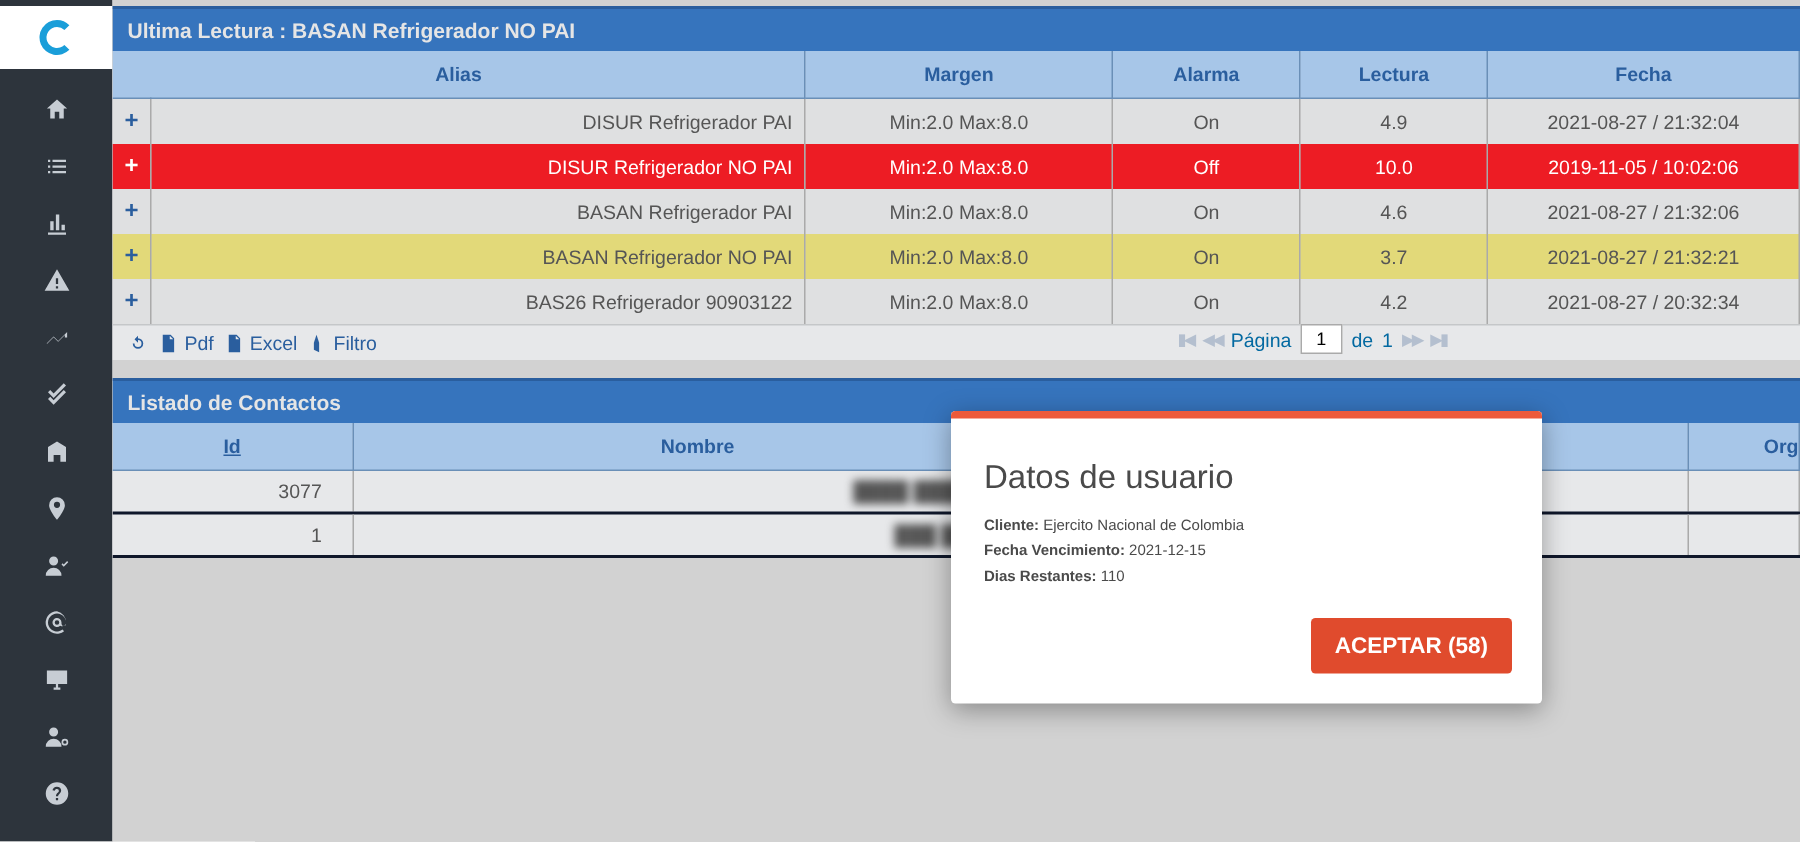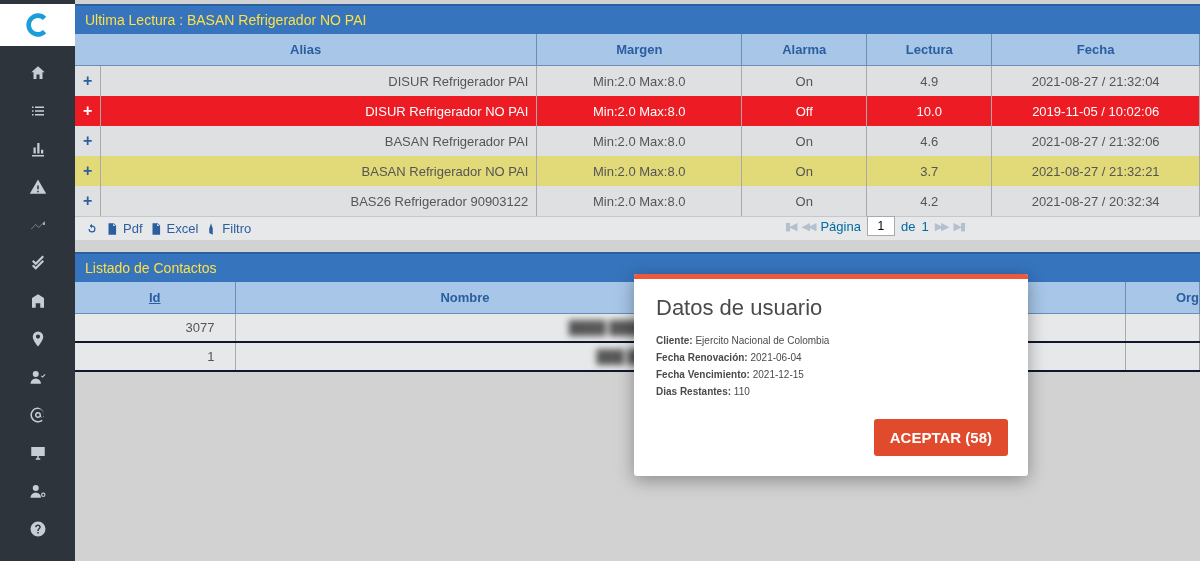--- a/index.html
+++ b/index.html
@@ -52,22 +52,22 @@
   overflow: hidden;
   display: flex;
   flex-direction: column;
 }
 .panel {
   margin: 4px 0 8px 0;
 }
 .panel-header {
   background: #3674bd;
   border-top: 2px solid #2a5e9e;
-  color: #fde047;
-  font-weight: 400;
+  color: #e5e5e5;
+  font-weight: 700;
   padding: 6px 10px;
   font-size: 14px;
 }
 .table {
   width: 100%;
   border-collapse: collapse;
   font-size: 13px;
 }
 .table th {
   background: #a7c6e8;
@@ -141,21 +141,21 @@
   left: 634px;
   top: 274px;
   width: 394px;
   background: #fff;
   box-shadow: 0 4px 18px rgba(0,0,0,0.35);
   border-radius: 3px;
   overflow: hidden;
   z-index: 100;
 }
 .modal-top { height: 5px; background: #ed5a3b; }
-.modal-body { padding: 16px 22px 4px 22px; }
+.modal-body { padding: 26px 22px 4px 22px; }
 .modal-title { font-size: 22px; color: #4a4a4a; margin-bottom: 14px; font-weight: 500; }
 .modal-row { font-size: 10px; color: #4a4a4a; margin-bottom: 6px; }
 .modal-row b { font-weight: 700; }
 .modal-footer { display: flex; justify-content: flex-end; padding: 12px 20px 20px; }
 .modal-btn {
   background: #e04b2d;
   color: #fff;
   border: none;
   font-weight: 700;
   font-size: 15px;
@@ -366,21 +366,20 @@
         </tbody>
       </table>
     </div>
   </div>
 
   <div class="modal">
     <div class="modal-top"></div>
     <div class="modal-body">
       <div class="modal-title">Datos de usuario</div>
       <div class="modal-row"><b>Cliente:</b> <span>Ejercito Nacional de Colombia</span></div>
-      <div class="modal-row"><b>Fecha Renovación:</b> <span>2021-06-04</span></div>
       <div class="modal-row"><b>Fecha Vencimiento:</b> <span>2021-12-15</span></div>
       <div class="modal-row"><b>Dias Restantes:</b> <span>110</span></div>
     </div>
     <div class="modal-footer">
       <button class="modal-btn">ACEPTAR (58)</button>
     </div>
   </div>
 
 </div>
 

